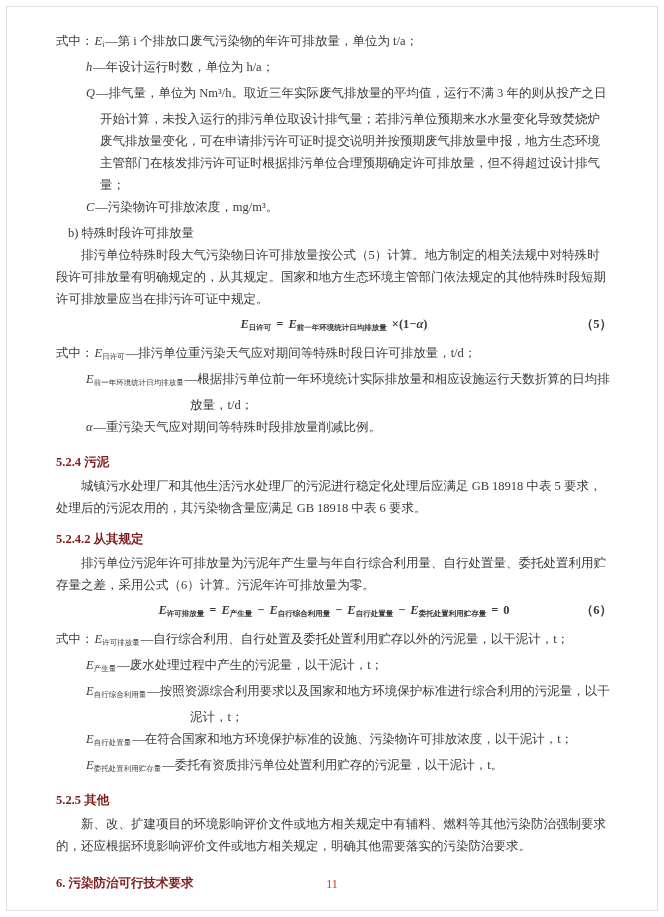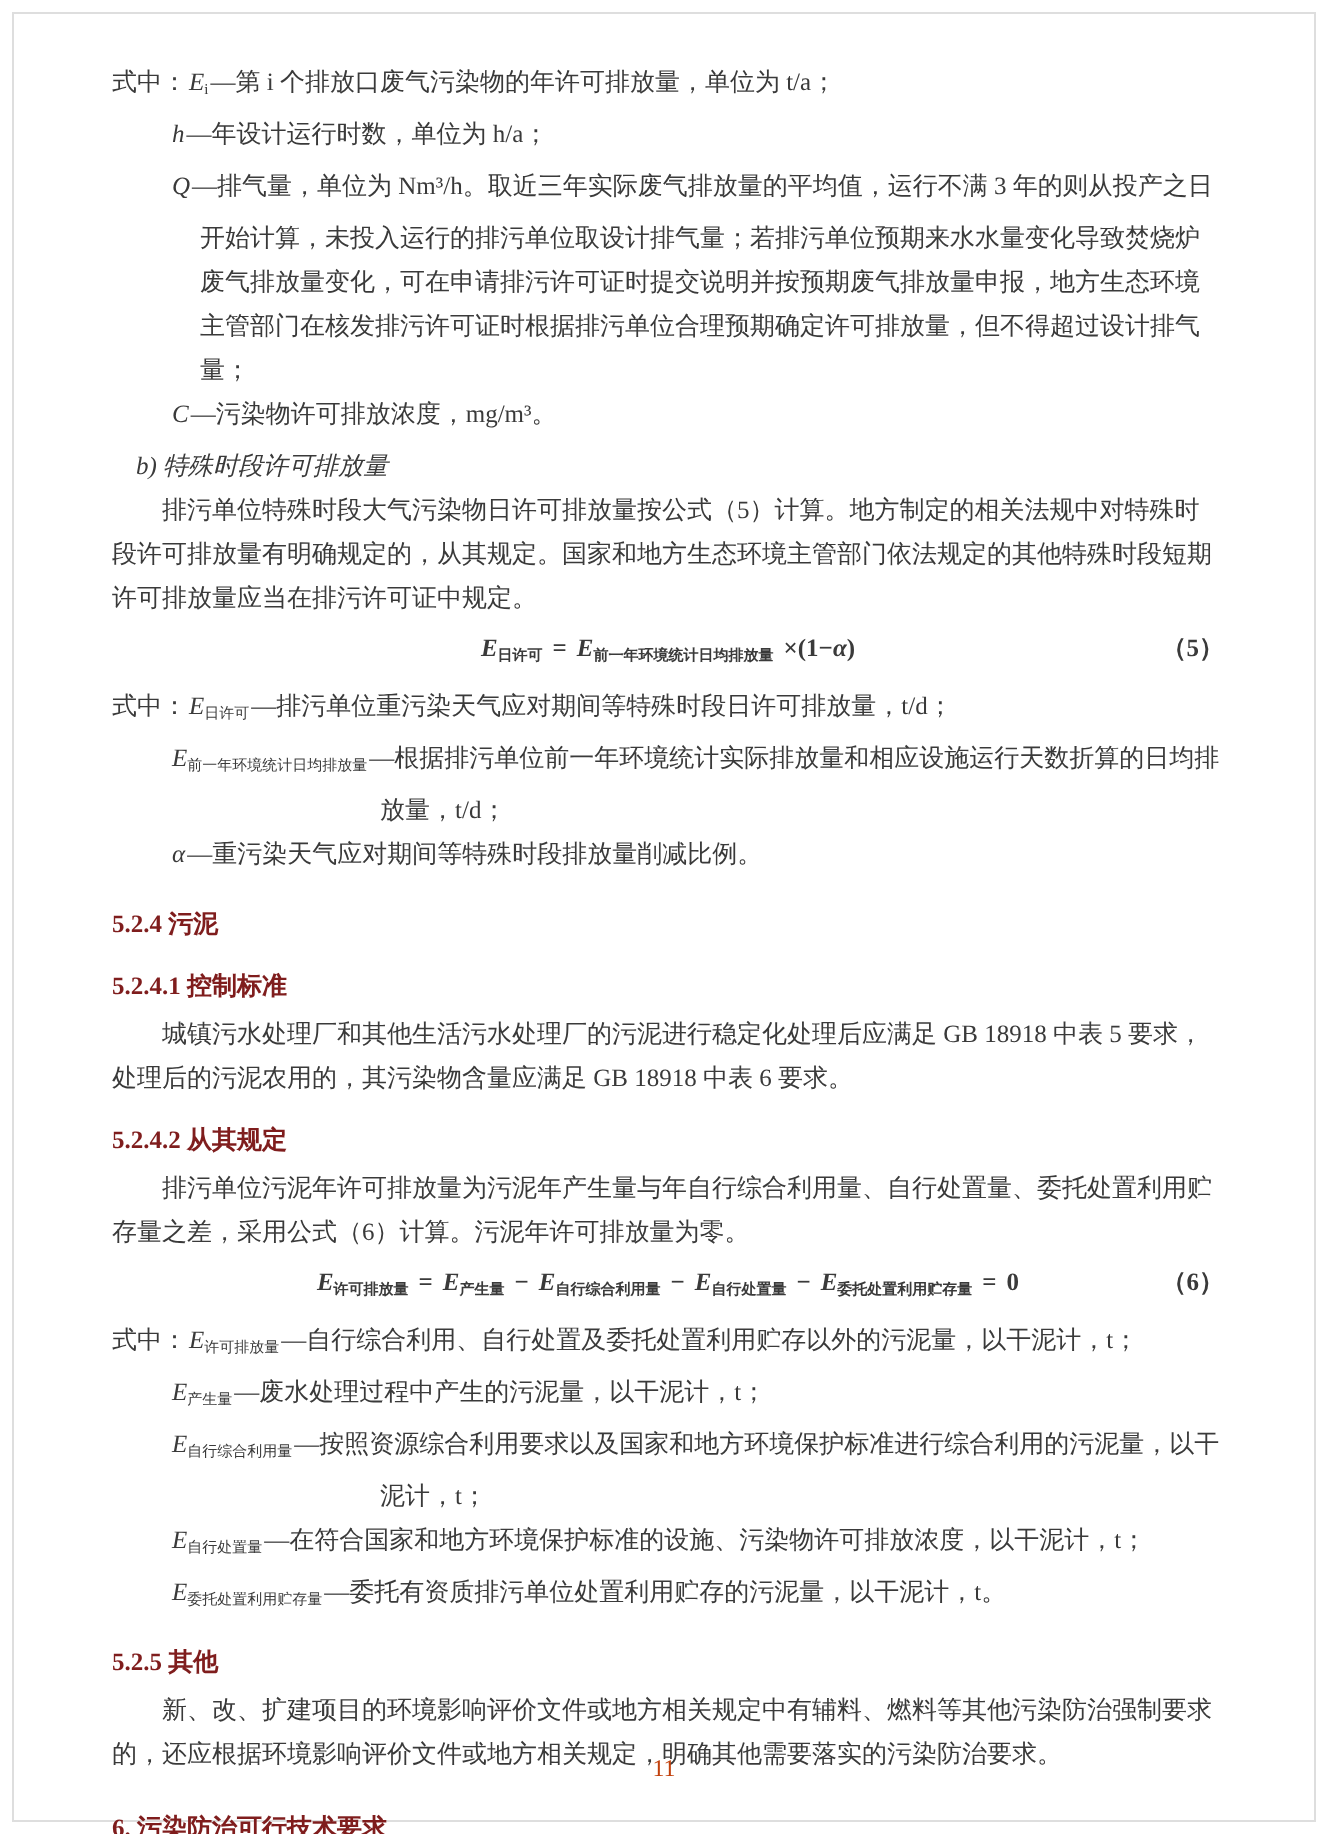--- a/index.html
+++ b/index.html
@@ -10,21 +10,21 @@
   }
   .page-frame{position:absolute;left:6px;top:6px;right:6px;bottom:6px;border:1px solid #dedede;pointer-events:none;}
   .content{position:absolute;left:56px;right:52px;top:30px;}
   .math{font-family:"Liberation Serif","DejaVu Serif",serif;font-style:italic;}
   .msub{font-size:7.5px;font-style:normal;vertical-align:-2px;letter-spacing:0;}
   .def-row{margin-left:30px;padding-left:14px;text-indent:-14px;}
   .def-row.lead-row{margin-left:0;padding-left:46px;text-indent:-46px;}
   .def-row.hang-wide{padding-left:104px;text-indent:-104px;}
   .def-lead{margin-right:1px;}
   .def-desc{margin-left:1px;text-align:right;}
-  .list-head{margin-left:12px;font-style:italic;}
+  .list-head{margin-left:12px;}
   .para{text-indent:2em;margin:0;}
   .heading{font-weight:700;color:#7f1d1d;margin-top:9px;margin-bottom:2px;}
   .heading.big{margin-top:15px;}
   .formula{position:relative;text-align:center;margin:3px 0;font-weight:bold;}
   .f-op{margin:0 5px;}
   .f-eq0{margin-left:5px;}
   .f-num{position:absolute;right:0;top:0;}
   .page-num{position:absolute;bottom:22px;left:0;width:100%;text-align:center;font-size:12px;color:#c2410c;}
 </style>
 </head>
@@ -69,21 +69,20 @@
     </div>
     <div class="def-row hang-wide">
       <span class="math">E</span><sub class="msub">前一年环境统计日均排放量</sub><span class="def-desc">—根据排污单位前一年环境统计实际排放量和相应设施运行天数折算的日均排放量，t/d；</span>
     </div>
     <div class="def-row">
       <span class="math">α</span><sub class="msub"></sub><span class="def-desc">—重污染天气应对期间等特殊时段排放量削减比例。</span>
     </div>
   </div>
 
   <div class="heading">5.2.4 污泥</div>
-  <div class="heading">5.2.4.1 控制标准</div>
 
   <p class="para">城镇污水处理厂和其他生活污水处理厂的污泥进行稳定化处理后应满足 GB 18918 中表 5 要求，处理后的污泥农用的，其污染物含量应满足 GB 18918 中表 6 要求。</p>
 
   <div class="heading">5.2.4.2 从其规定</div>
 
   <p class="para">排污单位污泥年许可排放量为污泥年产生量与年自行综合利用量、自行处置量、委托处置利用贮存量之差，采用公式（6）计算。污泥年许可排放量为零。</p>
 
   <div class="formula">
     <span class="f-body">
       <span class="math">E</span><sub class="msub">许可排放量</sub><span class="f-op">=</span><span class="math">E</span><sub class="msub">产生量</sub><span class="f-op">−</span><span class="math">E</span><sub class="msub">自行综合利用量</sub><span class="f-op">−</span><span class="math">E</span><sub class="msub">自行处置量</sub><span class="f-op">−</span><span class="math">E</span><sub class="msub">委托处置利用贮存量</sub><span class="f-op">=</span><span>0</span>

